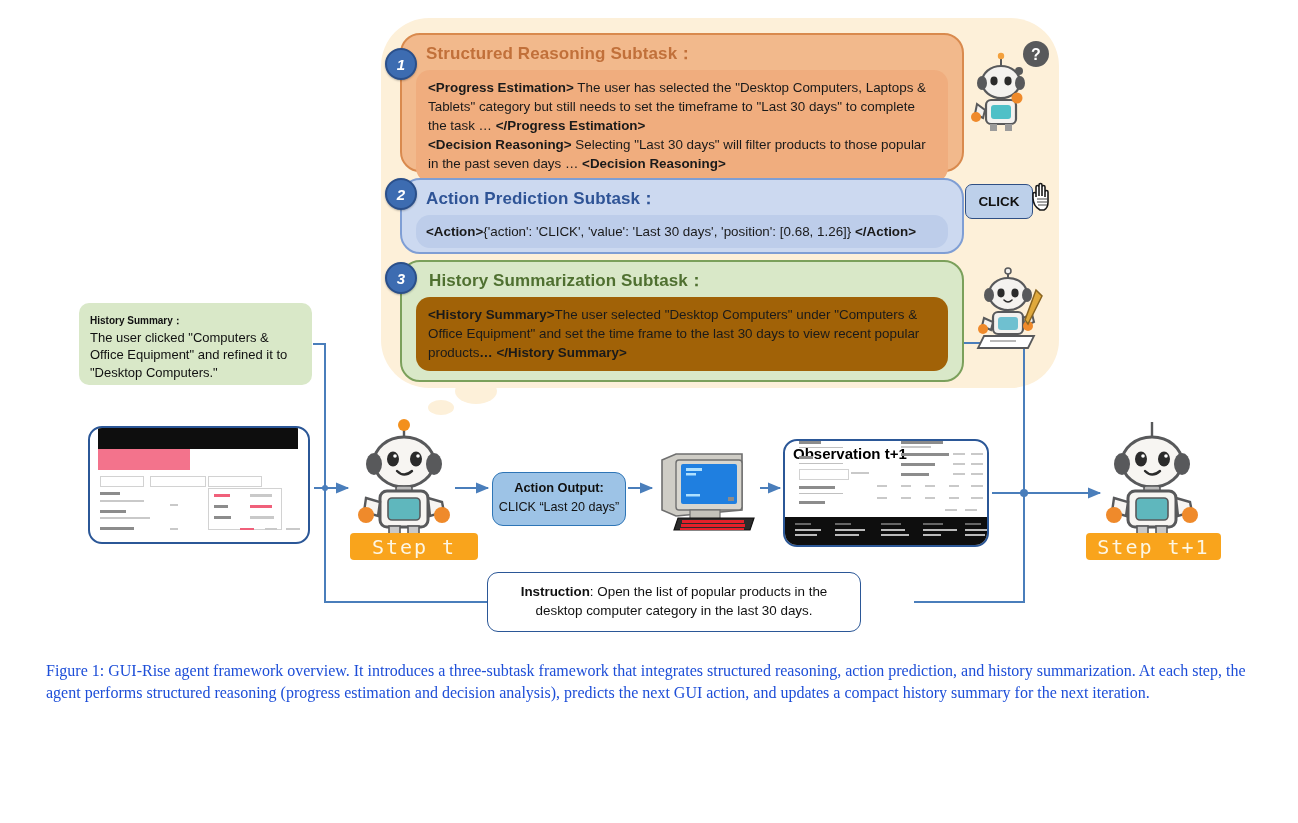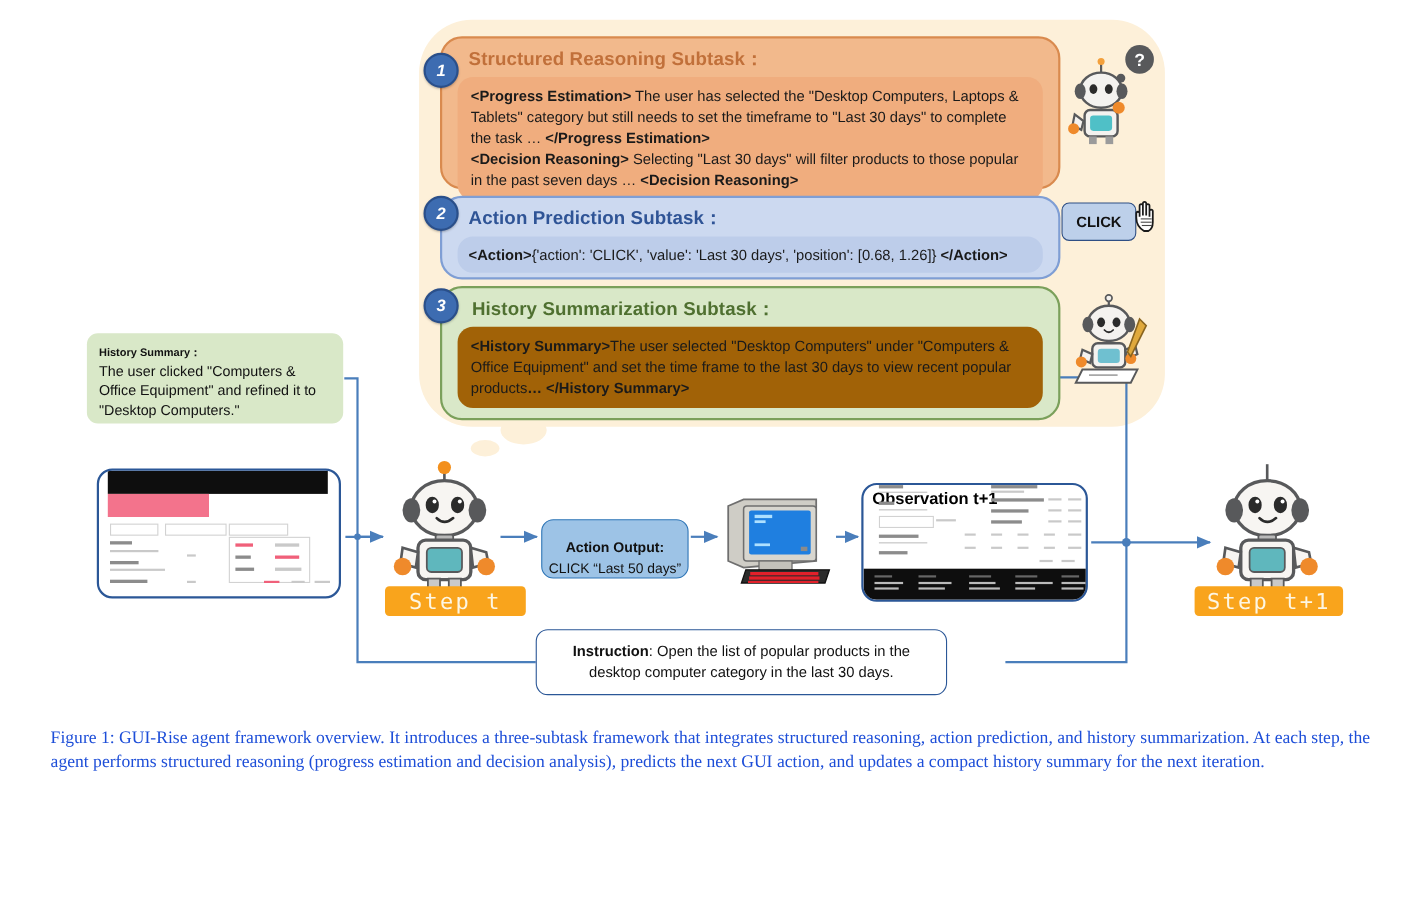--- a/index.html
+++ b/index.html
@@ -89,21 +89,21 @@
   .mini-line{position:absolute;background:#c9c9c9;}
   .mini-line.dark{background:#8c8c8c;}
   .mini-box{position:absolute;border:1px solid #d2d2d2;background:#fff;}
   .mini-pink{position:absolute;background:#f3738c;}
 
   
   #action-output{
     position:absolute;left:492px;top:472px;width:134px;height:54px;
     background:#9dc3e6;border:1.6px solid #2e75b6;border-radius:11px;
     box-sizing:border-box;text-align:center;font-size:12.6px;color:#111;
-    padding-top:16px;line-height:1.45;
+    padding-top:6px;line-height:1.45;
   }
   #action-output b{font-size:12.8px;}
 
   
   #instruction-box{
     position:absolute;left:487px;top:572px;width:374px;height:60px;
     background:#fff;border:1.6px solid #2b5797;border-radius:11px;
     box-sizing:border-box;text-align:center;font-size:13.4px;color:#111;
     padding:9px 12px;line-height:1.42;
   }
@@ -296,21 +296,21 @@
       <path d="M76,82 L90,86 L92,96 L78,100 z" fill="#f7f5f2" stroke="#58595b" stroke-width="2.4"></path>
       <circle cx="90" cy="99" r="8" fill="#ef8a2b"></circle>
       <rect x="37" y="110" width="11" height="9" fill="#c9c9c9" stroke="#58595b" stroke-width="1.6"></rect>
       <rect x="56" y="110" width="11" height="9" fill="#c9c9c9" stroke="#58595b" stroke-width="1.6"></rect>
     </svg>
   </div>
   <div class="step-badge" id="step-t">Step t</div>
 
   <div id="action-output">
     <b>Action Output:</b><br>
-    <span>CLICK “Last 50 days”</span>
+    <span>CLICK “Last 20 days”</span>
   </div>
 
   <div class="robot-wrap" style="left:650px;top:450px;">
     <svg width="112" height="82" viewBox="0 0 112 82">
       <path d="M12,10 L26,4 L92,4 L92,60 L26,66 L12,60 z" fill="#cfcdc6" stroke="#6f6f6f" stroke-width="1.6"></path>
       <rect x="26" y="10" width="66" height="50" rx="3" fill="#d8d6cf" stroke="#6f6f6f" stroke-width="1.4"></rect>
       <rect x="31" y="14" width="56" height="40" rx="2" fill="#1f7fe0"></rect>
       <rect x="36" y="18" width="16" height="3" fill="#aee0ff"></rect>
       <rect x="36" y="23" width="10" height="2.5" fill="#aee0ff"></rect>
       <rect x="36" y="44" width="14" height="2.5" fill="#aee0ff"></rect>

